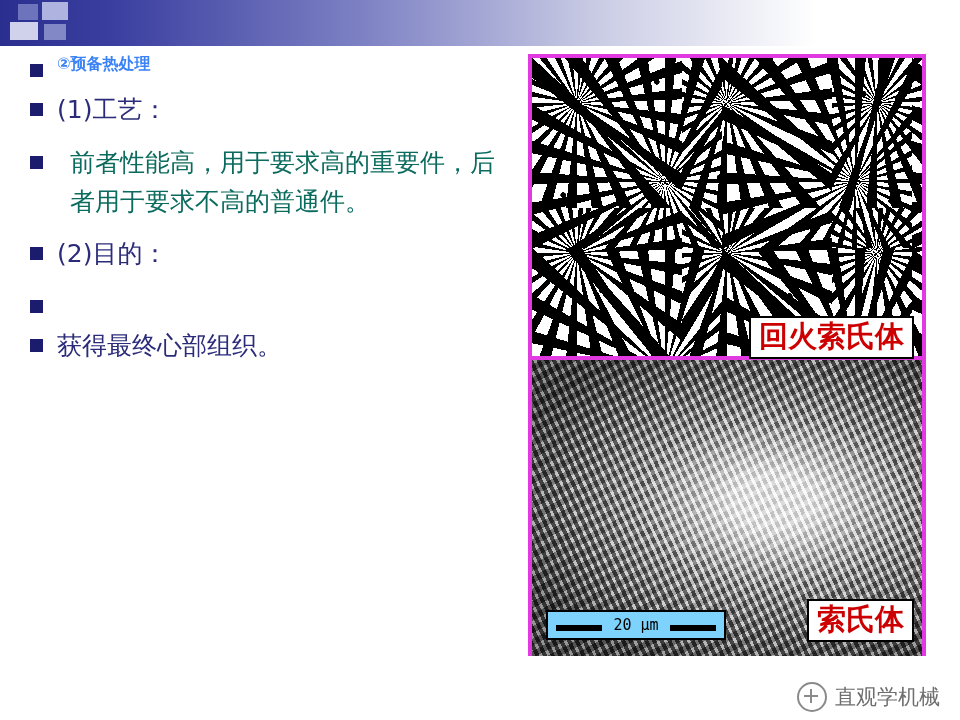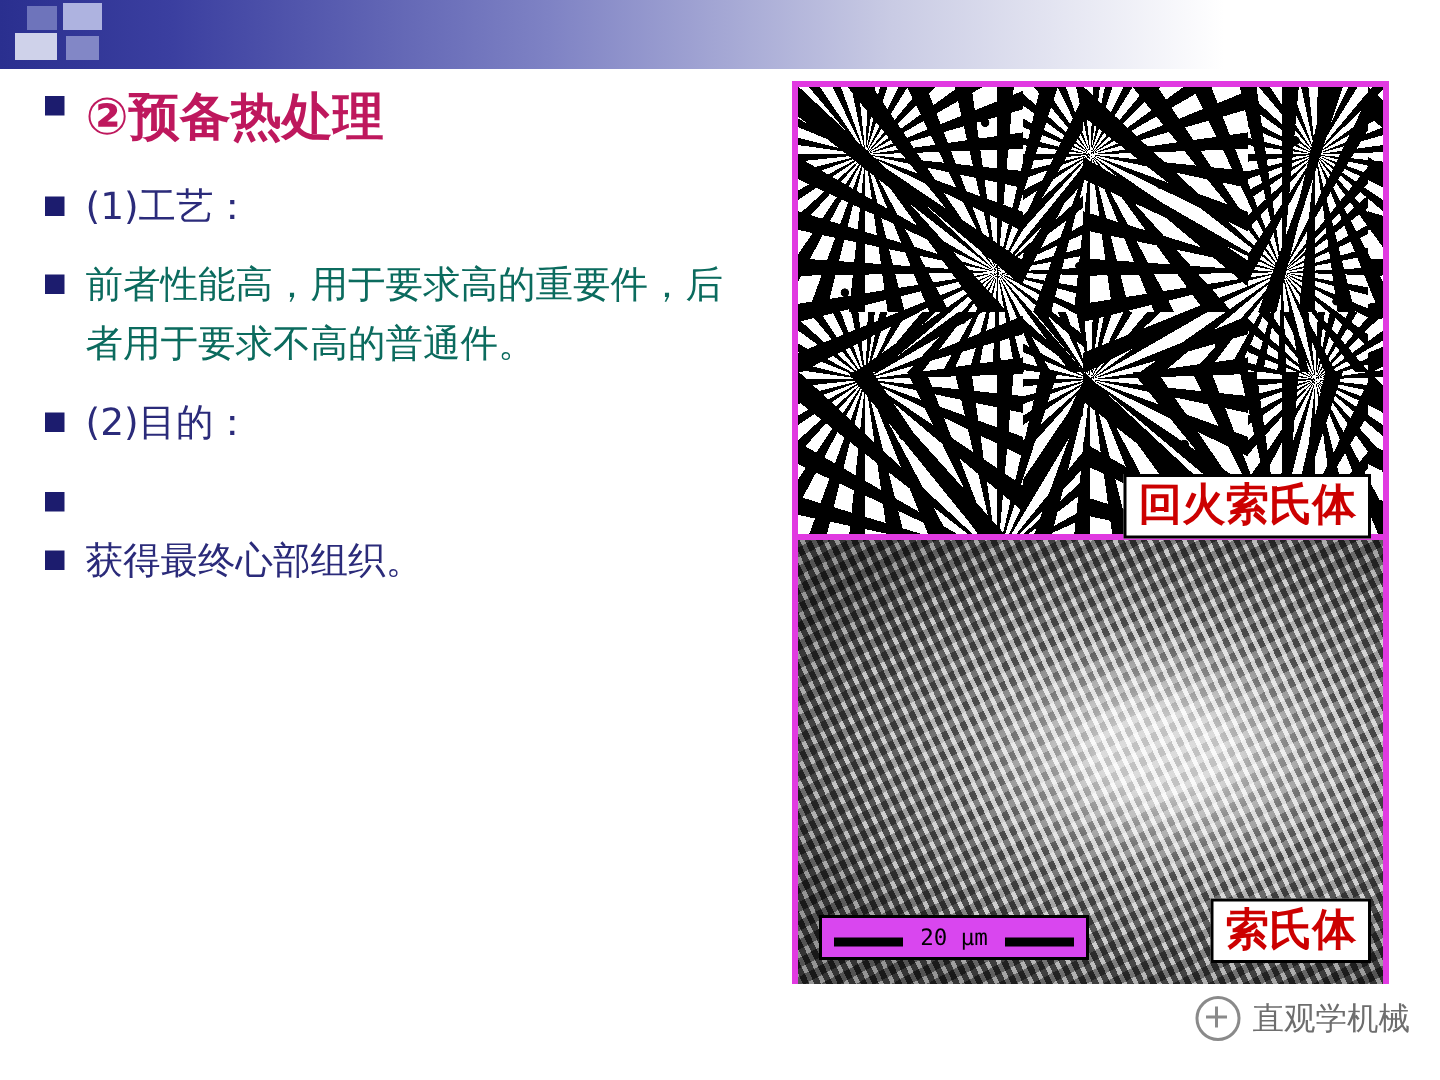--- a/index.html
+++ b/index.html
@@ -59,29 +59,30 @@
     flex: 0 0 auto;
   }
   .btext {
     font-family: "DejaVu Sans", "Liberation Sans", sans-serif;
     font-size: 25px;
     line-height: 1.55;
     color: #2b2b7a;
     font-weight: normal;
   }
   .btext.title {
-    font-size: 34px;
-    color: #be185d;
+    font-size: 16px;
+    color: #3b82f6;
     font-weight: bold;
   }
   .btext.green {
     color: #0b6b5e;
   }
   .btext.wide {
     width: 440px;
+    margin-left: 13px;
   }
 
   
   .figure {
     position: absolute;
     left: 528px;
     top: 54px;
     width: 398px;
     height: 602px;
     border: 4px solid #e13ae1;
@@ -161,21 +162,21 @@
     right: 8px;
     bottom: 10px;
   }
 
   .scalebar {
     position: absolute;
     left: 14px;
     bottom: 12px;
     width: 180px;
     height: 30px;
-    background: #d946ef;
+    background: #7dd3fc;
     border: 2px solid #000000;
     box-sizing: border-box;
   }
   .scalebar .bar {
     position: absolute;
     left: 8px;
     top: 13px;
     width: 46px;
     height: 6px;
     background: #000000;
@@ -196,21 +197,21 @@
     text-align: center;
     font-family: "DejaVu Sans Mono", monospace;
     font-size: 15px;
     color: #000000;
   }
 
   
   .watermark {
     position: absolute;
     right: 20px;
-    bottom: 26px;
+    bottom: 8px;
     display: flex;
     align-items: center;
     gap: 8px;
     color: #777777;
   }
   .wm-logo {
     width: 26px;
     height: 26px;
     border: 2px solid #8a8a8a;
     border-radius: 50%;

